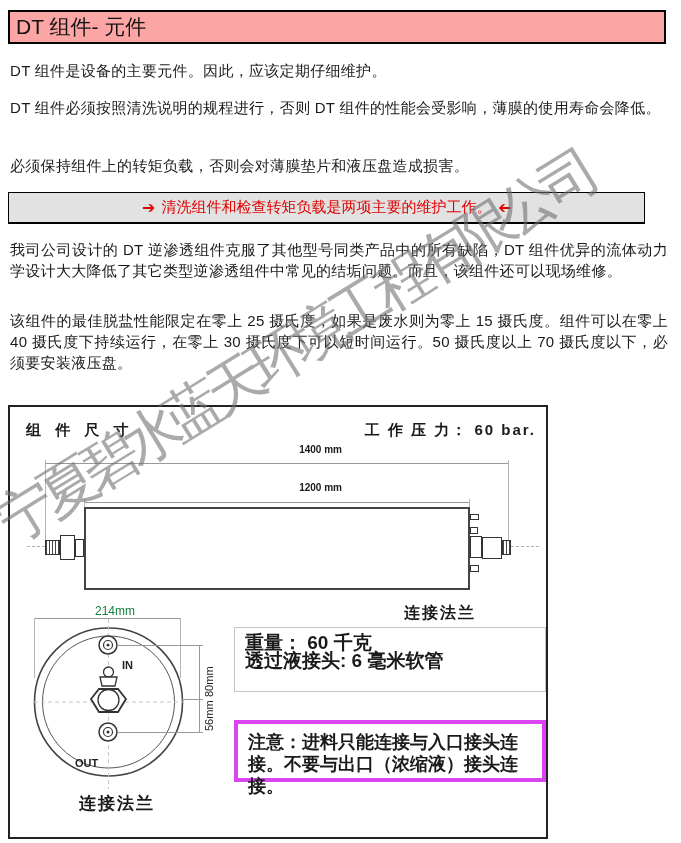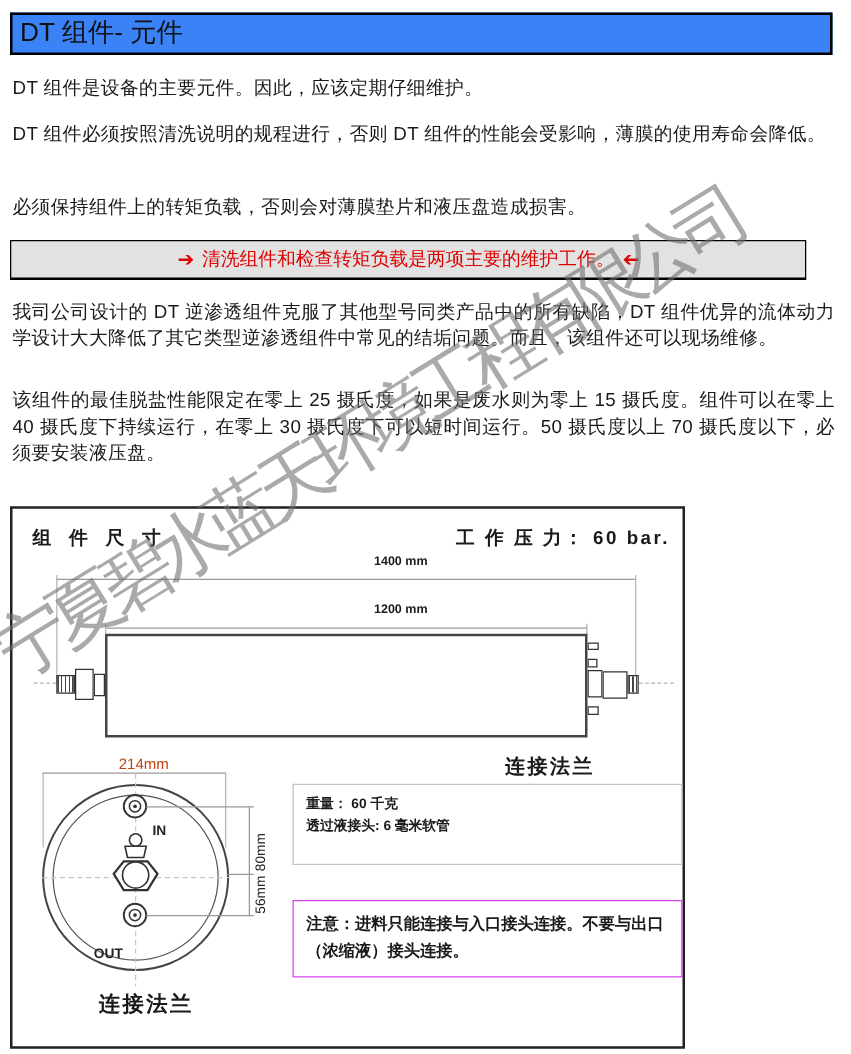--- a/index.html
+++ b/index.html
@@ -1,21 +1,21 @@
 <!DOCTYPE html>
 <html><head>
 <meta charset="utf-8">
 <style>
   html,body{margin:0;padding:0;background:#fff;}
   .page{position:relative;width:681px;height:843px;background:#ffffff;overflow:hidden;
         font-family:"Liberation Sans","DejaVu Sans",sans-serif;color:#1a1a1a;}
 
   
   .title-bar{position:absolute;left:8px;top:10px;width:648px;height:30px;
-             background:#3b82f6;border:2px solid #000;
+             background:#fca5a5;border:2px solid #000;
              font-size:21px;line-height:30px;padding-left:6px;color:#111;}
 
   
   .para{position:absolute;left:10px;width:658px;font-size:15px;line-height:21px;
         letter-spacing:0.3px;text-align:justify;}
   .p1{top:60px;} .p2{top:97px;} .p3{top:155px;} .p4{top:239px;} .p5{top:310px;}
 
   
   .notice{position:absolute;left:8px;top:192px;width:635px;height:29px;
           background:#e2e2e2;border:1px solid #000;border-bottom-width:2px;
@@ -36,45 +36,45 @@
            border:2px solid #222;background:#fff;box-sizing:border-box;padding-left:20px;}
   .dg-head-left{position:absolute;left:16px;top:14px;font-size:15px;font-weight:bold;
                 letter-spacing:5px;}
   .dg-head-right{position:absolute;right:10px;top:14px;font-size:15px;font-weight:bold;
                  letter-spacing:2px;}
 
   
   .dimline{position:absolute;border-top:1px solid #999;}
   .dimext{position:absolute;border-left:1px solid #b5b5b5;}
   .dimlabel{position:absolute;font-weight:bold;font-size:10px;text-align:right;width:100px;}
-  .dimlabel-sm{position:absolute;font-size:12px;color:#c2410c;}
+  .dimlabel-sm{position:absolute;font-size:12px;color:#15803d;}
 
   
   .body-rect{position:absolute;left:74px;top:100px;width:386px;height:83px;
              border:2px solid #444;background:#fff;box-sizing:border-box;z-index:2;}
   .centerline{position:absolute;left:17px;top:139px;width:512px;border-top:1px dashed #b0b0b0;z-index:1;}
   .fit{position:absolute;border:1.5px solid #333;background:#fff;box-sizing:border-box;z-index:3;}
   .thread{background:repeating-linear-gradient(90deg,#444 0px,#444 1px,#fff 1px,#fff 3px);}
   .nut{background-image:linear-gradient(to bottom,transparent 30%,#333 30%,#333 31.5%,transparent 31.5%,transparent 69%,#333 69%,#333 70.5%,transparent 70.5%);}
   .tab{position:absolute;border:1px solid #333;background:#fff;box-sizing:border-box;z-index:3;}
 
   .flange-label{position:absolute;font-size:16px;font-weight:bold;letter-spacing:2px;}
 
   
   .flange-svg{position:absolute;left:10px;top:200px;width:210px;height:210px;}
   .port-label{position:absolute;font-size:11px;font-weight:bold;color:#222;margin-top:20px;}
   .vlabel{position:absolute;font-size:11px;color:#222;writing-mode:vertical-rl;transform:rotate(180deg);}
 
   
   .spec-box{position:absolute;left:224px;top:220px;width:312px;height:65px;
             border:1px solid #c4c4c4;box-sizing:border-box;padding:6px 10px;
-            font-size:11px;font-weight:bold;line-height:18px;}
+            font-size:19px;font-weight:bold;line-height:18px;}
   .warn-box{position:absolute;left:224px;top:313px;width:312px;height:62px;
-            border:1px solid #d946ef;box-sizing:border-box;padding:7px 10px;
-            font-size:13px;font-weight:bold;line-height:22px;}
+            border:4px solid #d946ef;box-sizing:border-box;padding:7px 10px;
+            font-size:18px;font-weight:bold;line-height:22px;}
 </style>
 </head>
 <body>
 
 <div class="page">
 
   <div class="title-bar">DT 组件- 元件</div>
 
   <div class="para p2">DT 组件必须按照清洗说明的规程进行，否则 DT 组件的性能会受影响，薄膜的使用寿命会降低。</div>
   <div class="para p1">DT 组件是设备的主要元件。因此，应该定期仔细维护。</div>

